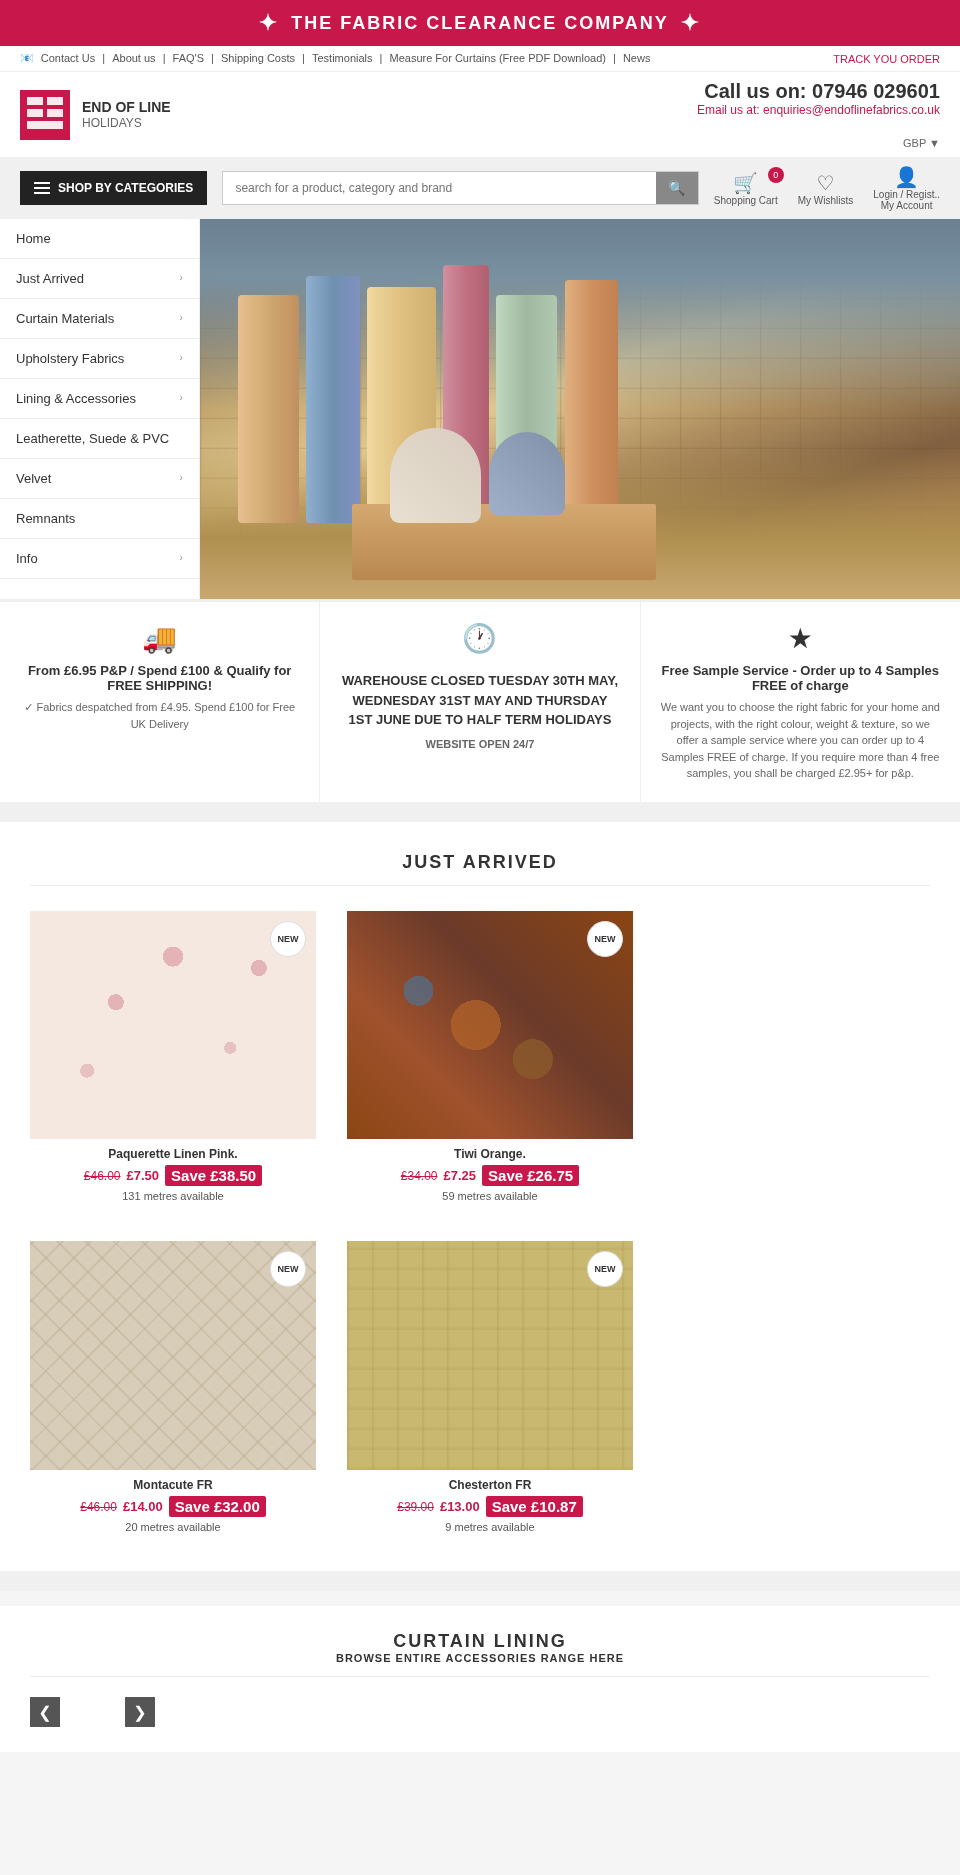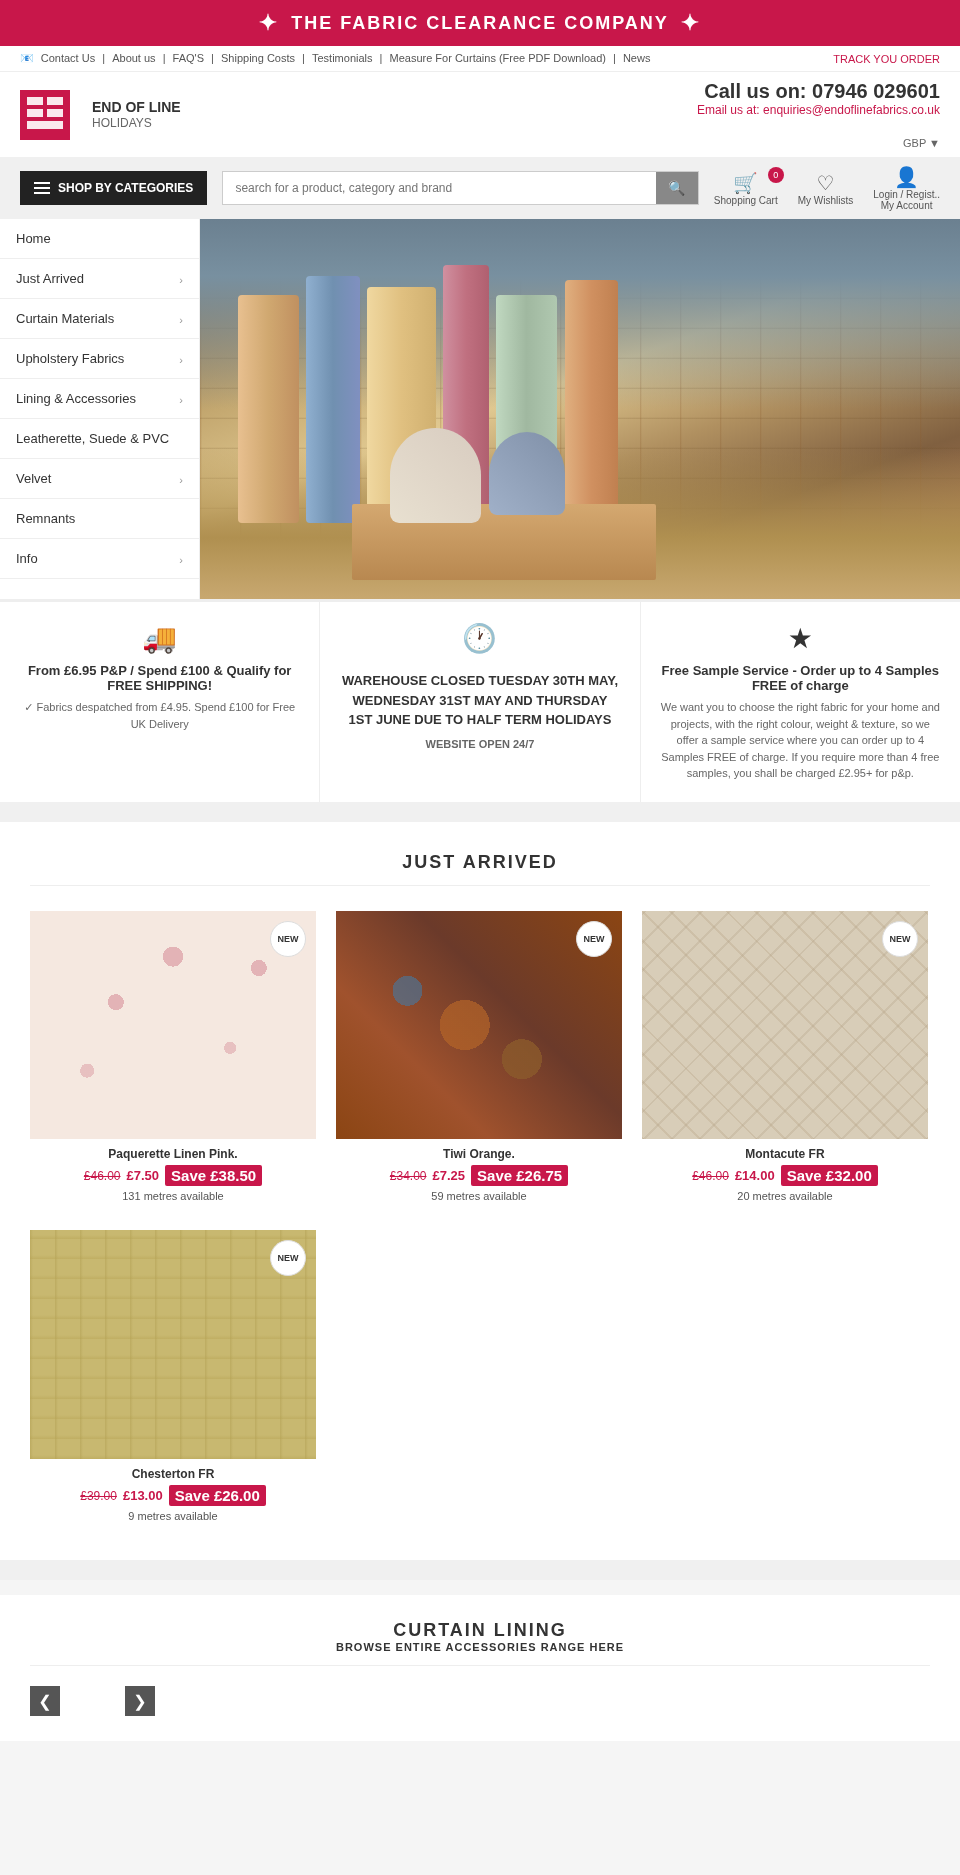--- a/index.html
+++ b/index.html
@@ -33,21 +33,21 @@
     .header-nav-links { font-size: 11px; color: #555; }
     .header-nav-links a { color: #555; text-decoration: none; margin: 0 4px; }
 
     .header-main {
       background: white;
       padding: 8px 20px;
       display: flex;
       justify-content: space-between;
       align-items: center;
     }
-    .logo-area { display: flex; align-items: center; gap: 22px; }
+    .logo-area { display: flex; align-items: center; gap: 12px; }
     .logo-icon {
       width: 50px; height: 50px;
       background: #c8174a;
       display: flex; align-items: center; justify-content: center;
       color: white; font-size: 20px; font-weight: bold;
     }
     .logo-text { font-size: 14px; font-weight: bold; color: #333; line-height: 1.3; }
     .logo-text span { display: block; font-size: 12px; color: #666; font-weight: normal; }
 
     .contact-info { text-align: right; font-size: 12px; }
@@ -134,21 +134,21 @@
       min-width: 200px;
       background: white;
       border-right: 1px solid #eee;
     }
     .sidebar-item {
       border-bottom: 1px solid #eee;
       padding: 12px 16px;
       cursor: pointer;
       display: flex;
       justify-content: space-between;
-      align-items: flex-end;
+      align-items: flex-start;
       font-size: 13px;
       color: #333;
     }
     .sidebar-item .arrow { color: #999; font-size: 11px; }
 
     
     .hero-area { flex: 1; }
     .hero-img {
       width: 100%;
       height: 380px;
@@ -205,21 +205,21 @@
       letter-spacing: 2px;
       color: #333;
       margin-bottom: 25px;
       padding-bottom: 12px;
       border-bottom: 1px solid #eee;
     }
 
     .product-grid {
       display: flex;
       flex-wrap: wrap;
-      gap: 20px;
+      gap: 31px;
     }
     .product-card {
       width: calc(33.333% - 14px);
       cursor: pointer;
     }
     .product-img-wrap {
       position: relative;
       width: 100%;
       padding-bottom: 80%;
       overflow: hidden;
@@ -609,21 +609,21 @@
 
     <div class="product-card">
       <div class="product-img-wrap">
         <div class="product-img fabric-gold"></div>
         <div class="new-badge">NEW</div>
       </div>
       <div class="product-name">Chesterton FR</div>
       <div class="product-pricing">
         <span class="price-original">£39.00</span>
         <span class="price-sale">£13.00</span>
-        <span class="price-save">Save £26.00</span>
+        <span class="price-save">Save £10.87</span>
       </div>
       <div class="stock-info">9 metres available</div>
     </div>
 
   </div>
 
 </div>
 
 <div class="section-sep"></div>
 

